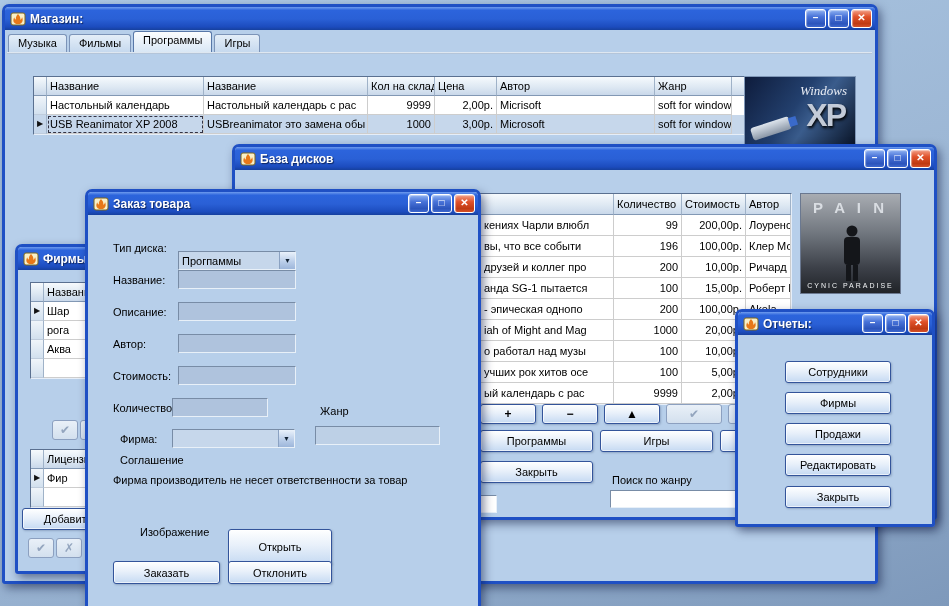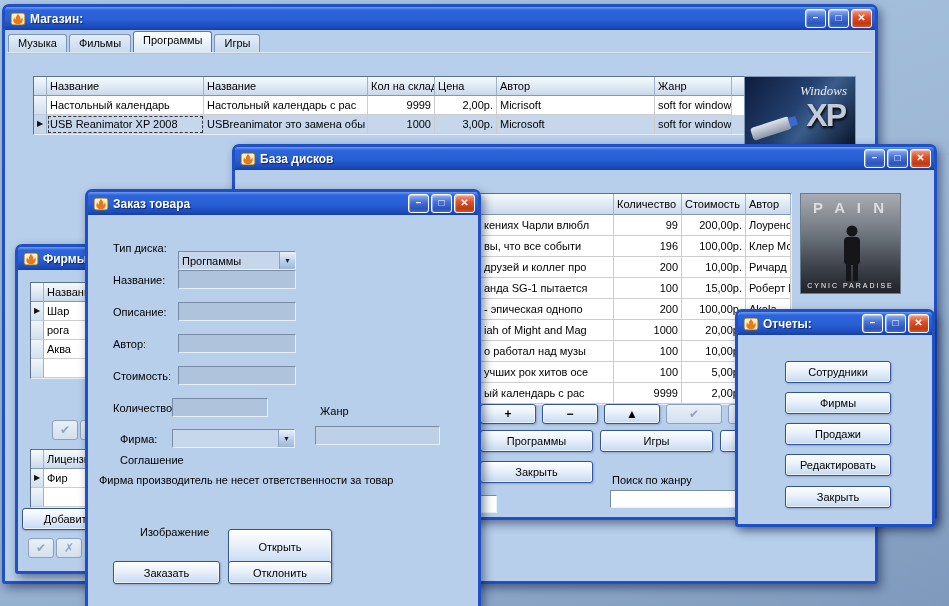--- a/index.html
+++ b/index.html
@@ -369,21 +369,21 @@
       <div class="lbl" style="left:232px;top:190px;">Жанр</div>
       <div class="edit genre" style="left:227px;top:211px;width:125px;"></div>
 
       <div class="lbl" style="left:32px;top:218px;">Фирма:</div>
       <div class="combo" style="left:84px;top:214px;width:123px;">
         <span></span>
         <span class="arrow">▼</span>
       </div>
 
       <div class="lbl" style="left:32px;top:239px;">Соглашение</div>
-      <div class="lbl" style="left:11px;top:259px;">Фирма производитель не несет ответственности за товар</div>
+      <div class="lbl" style="left:25px;top:259px;">Фирма производитель не несет ответственности за товар</div>
 
       <div class="lbl" style="left:52px;top:311px;">Изображение</div>
       <div class="btn" style="left:140px;top:314px;width:104px;height:36px;">Открыть</div>
 
       <div class="btn" style="left:140px;top:346px;width:104px;height:23px;">Отклонить</div>
       <div class="btn" style="left:25px;top:346px;width:107px;height:23px;">Заказать</div>
     </div>
   </div>
 
   <div class="window" style="left:735px;top:309px;width:200px;height:218px;z-index:5;">

